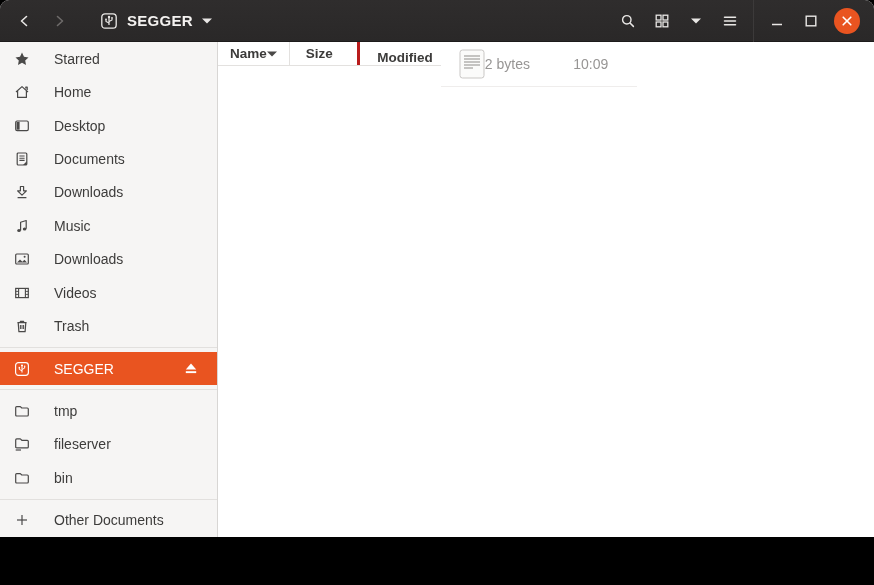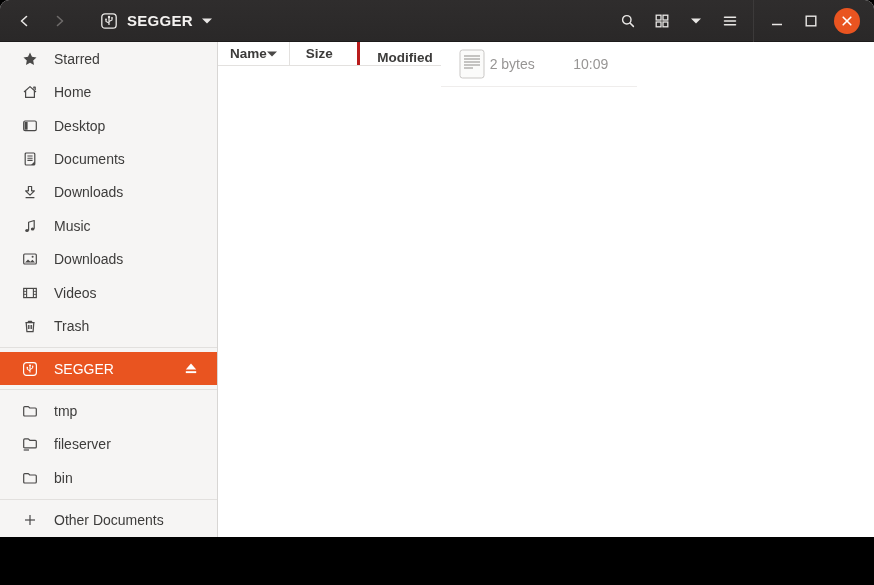--- a/index.html
+++ b/index.html
@@ -12,38 +12,38 @@
   .path-label{color:#f4f2f0;font-size:15px;font-weight:700;letter-spacing:.3px;}
   .tb-spacer{flex:1;}
   .tb-sep{width:1px;height:42px;background:#3c3a3a;margin:0 6px;}
   .close-btn{width:26px;height:26px;border-radius:50%;background:#E95420;display:flex;align-items:center;justify-content:center;border:0;cursor:pointer;margin:0 6px;}
 
   
   .content{flex:1;display:flex;min-height:0;}
 
   
   .sidebar{width:218px;flex:0 0 218px;background:#f6f5f4;border-right:1px solid #d8d6d4;box-sizing:border-box;display:flex;flex-direction:column;padding-top:0;}
-  .side-item{height:36px;display:flex;align-items:center;gap:16px;padding-left:22px;cursor:pointer;color:#3d3c3b;font-size:14px;}
+  .side-item{height:36px;display:flex;align-items:center;gap:24px;padding-left:14px;cursor:pointer;color:#3d3c3b;font-size:14px;}
   .side-item .lbl{white-space:nowrap;}
   .side-sep{height:1px;background:#e2e0de;margin:4px 0;}
   .side-item.selected{background:#E95420;color:#ffffff;}
   .eject{margin-left:auto;margin-right:17px;display:flex;align-items:center;background:transparent;border:0;cursor:pointer;padding:2px;}
   .icon16{width:16px;height:16px;flex:0 0 16px;display:block;}
   .icon18{width:18px;height:18px;display:block;}
 
   
   .main{flex:1;display:flex;flex-direction:row;background:#fff;min-width:0;}
   .list-header{height:24px;flex:0 0 24px;display:flex;align-items:center;border-bottom:1px solid #e3e1df;font-size:13.5px;font-weight:700;color:#3c3b3a;box-sizing:border-box;}
   .col-name{flex:1;display:flex;align-items:center;padding-left:12px;height:100%;box-sizing:border-box;cursor:pointer;}
   .col-name .sortcaret{margin-left:auto;margin-right:12px;display:flex;align-items:center;}
   .col-size{width:68px;flex:0 0 68px;height:100%;display:flex;align-items:center;padding-left:16px;border-left:1px solid #e3e1df;box-sizing:border-box;cursor:pointer;}
   .col-mod{width:84px;flex:0 0 84px;height:100%;display:flex;align-items:flex-end;justify-content:flex-end;padding-right:8px;border-left:3px solid #b91c1c;box-sizing:border-box;cursor:pointer;}
   .file-row{height:44px;flex:0 0 44px;display:flex;align-items:center;border-bottom:1px solid #efedec;cursor:pointer;}
   .cell-name{flex:1;display:flex;align-items:center;gap:9px;padding-left:18px;font-size:14.5px;color:#3a3938;min-width:0;}
-  .cell-size{width:68px;flex:0 0 68px;text-align:right;padding-right:18px;box-sizing:border-box;font-size:14px;color:#979594;}
+  .cell-size{width:68px;flex:0 0 68px;padding-right:18px;box-sizing:border-box;font-size:14px;color:#979594;}
   .cell-mod{width:84px;flex:0 0 84px;text-align:center;padding-right:8px;box-sizing:border-box;font-size:14px;color:#979594;}
   .filearea-rest{flex:1;background:#fff;}
 </style>
 </head>
 <body>
 
 <div class="window">
 
   <div class="titlebar">
     <button class="tb-btn">

